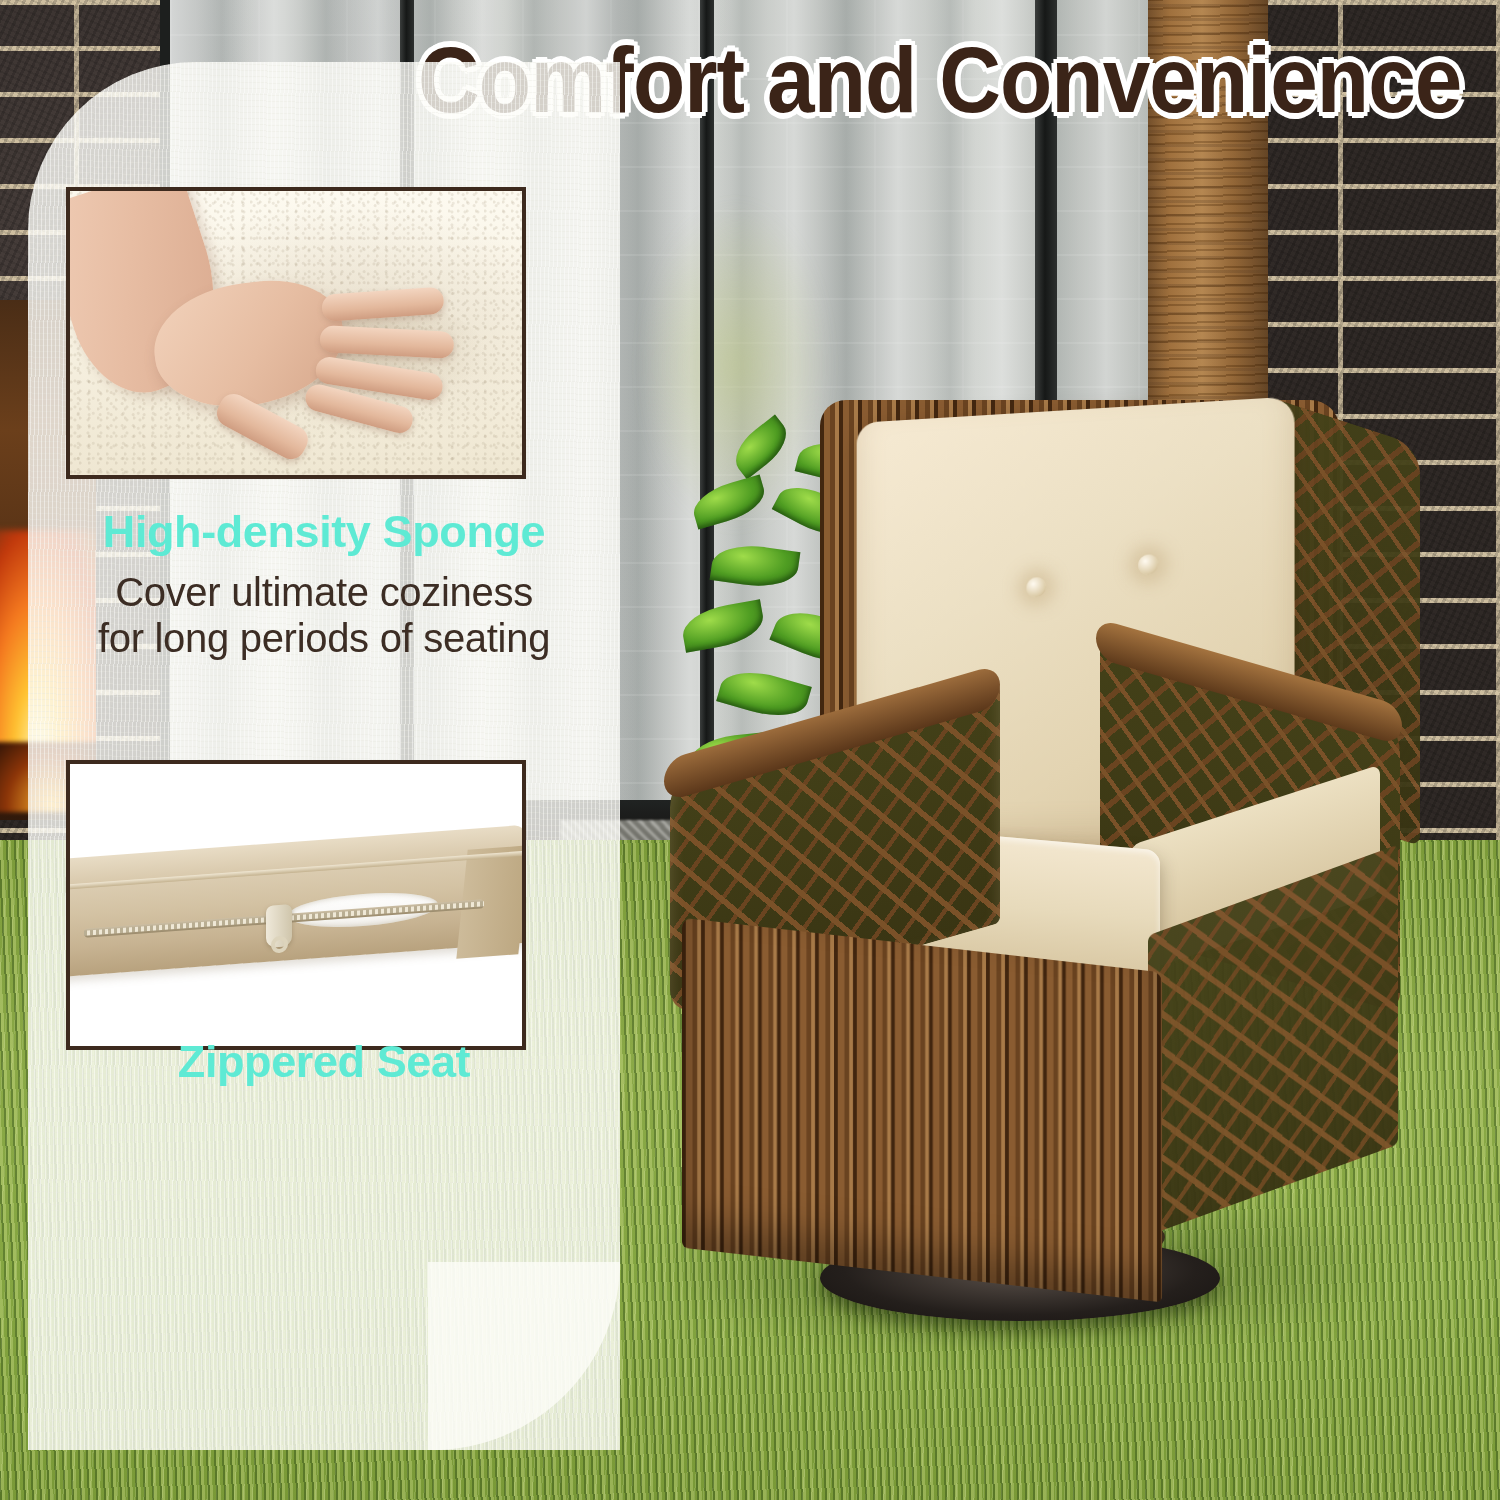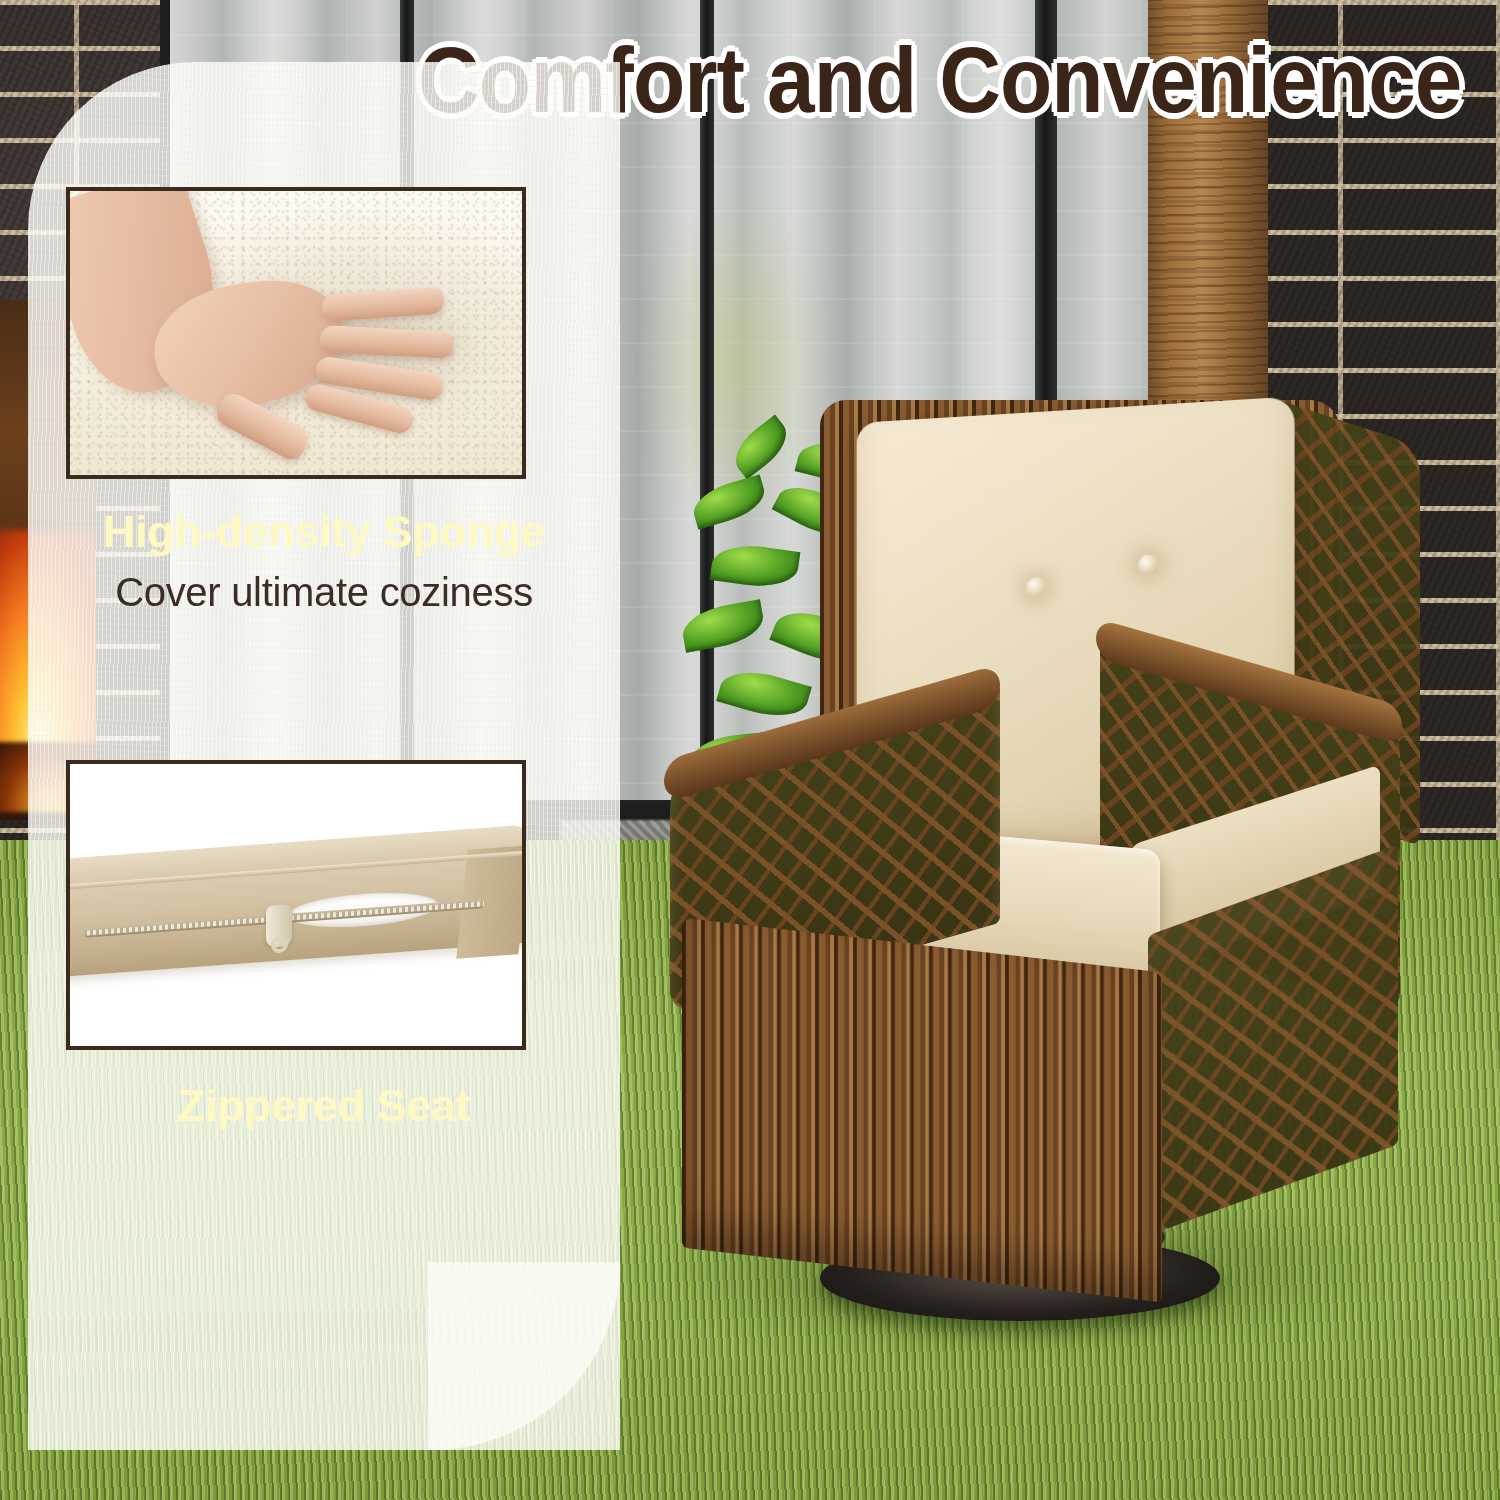--- a/index.html
+++ b/index.html
@@ -504,34 +504,34 @@
     text-shadow:
       -5px 0 0 #fff,  5px 0 0 #fff,  0 -5px 0 #fff,  0 5px 0 #fff,
       -4px -4px 0 #fff, 4px -4px 0 #fff, -4px 4px 0 #fff, 4px 4px 0 #fff,
       -6px 0 0 #fff, 6px 0 0 #fff, 0 -6px 0 #fff, 0 6px 0 #fff;
   }
 
   .block { position: absolute; width: 592px; left: 28px; text-align: center; }
   .headline {
     font-size: 45px;
     font-weight: 700;
-    color: #fef9c3;
+    color: #5eead4;
     line-height: 1.07;
     letter-spacing: -0.4px;
   }
   .subtext {
     font-size: 40px;
     font-weight: 400;
     color: #3c2d24;
     line-height: 1.14;
     margin-top: 14px;
     letter-spacing: -0.3px;
   }
   .block-sponge { top: 508px; }
-  .block-zipper { top: 1082px; }
+  .block-zipper { top: 1038px; }
 </style>
 </head>
 <body>
 
 <div id="stage">
 
   <div class="scene">
 
     <div class="stone-wall"></div>
 
@@ -615,20 +615,21 @@
     <div class="finger" style="left:250px; top:134px; width:134px; transform:rotate(3deg);"></div>
     <div class="finger" style="left:246px; top:164px; width:128px; transform:rotate(9deg);"></div>
     <div class="finger" style="left:236px; top:190px; width:110px; transform:rotate(15deg);"></div>
     <div class="finger" style="left:150px; top:196px; width:96px; height:34px; transform:rotate(28deg);"></div>
   </div>
 
   <div class="block block-sponge">
     <div class="headline">High-density Sponge</div>
     <div class="subtext">
       <div>Cover ultimate coziness</div>
+      <div>for long periods of seating</div>
     </div>
   </div>
 
   <div class="inset inset-zipper">
     <div class="zip-bg"></div>
     <div class="cushion-body"></div>
     <div class="cushion-top"></div>
     <div class="cushion-end"></div>
     <div class="piping"></div>
     <div class="zip-open"></div>

